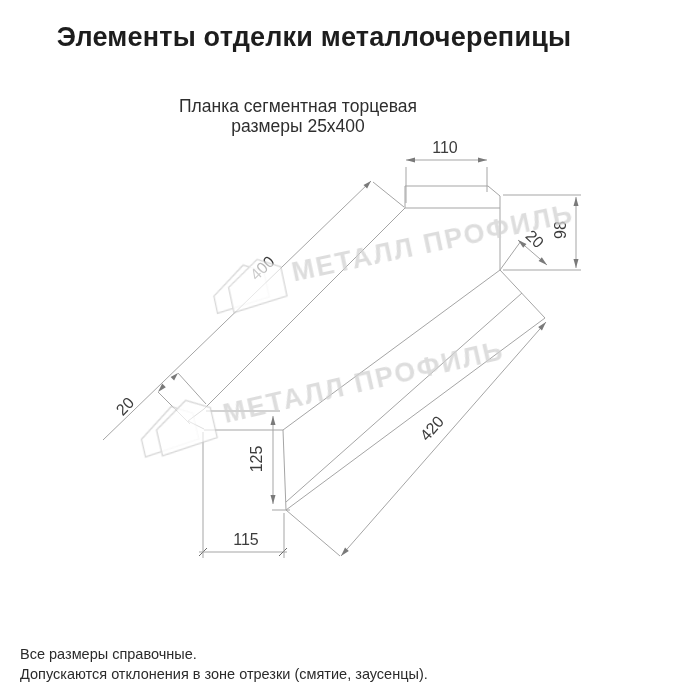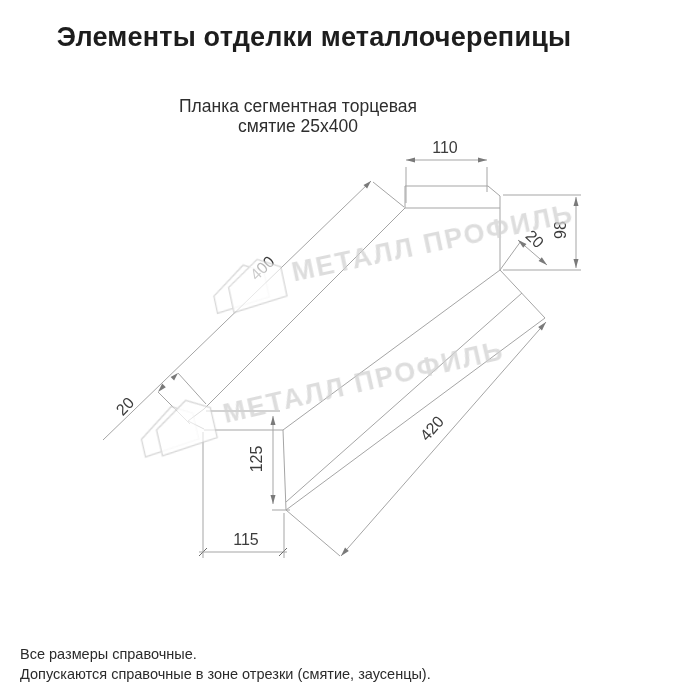--- a/index.html
+++ b/index.html
@@ -33,21 +33,21 @@
   svg .arrowfill{fill:#7a7a7a;stroke:none;}
   .wm-layer{filter:blur(0.6px);opacity:0.75;}
 </style>
 </head>
 <body>
 
 <div class="page-title">Элементы отделки металлочерепицы</div>
 
 <div class="drawing-subtitle">
   <div>Планка сегментная торцевая</div>
-  <div>смятие 25х400</div>
+  <div>размеры 25х400</div>
 </div>
 
 <svg width="700" height="700" viewBox="0 0 700 700" style="position:absolute;left:0;top:0;">
   <defs>
     <marker id="ah" viewBox="0 0 10 6" refX="9.5" refY="3" markerWidth="10" markerHeight="6" orient="auto-start-reverse">
       <path d="M0.5,0.5 L9.5,3 L0.5,5.5 Z" fill="#7a7a7a"></path>
     </marker>
   </defs>
 
   <g>
@@ -142,14 +142,14 @@
         <path d="M-4,22 L22,4 L36,12 L36,31 L-4,35 Z"></path>
         <path d="M8,18 L33,2 L49,11 L49,33 L8,37 Z"></path>
       </g>
       <text class="wm-text" x="80" y="34">МЕТАЛЛ ПРОФИЛЬ</text>
     </g>
   </g>
 </svg>
 
 <div class="footer-notes">
   <div>Все размеры справочные.</div>
-  <div>Допускаются справочные в зоне отрезки (смятие, заусенцы).</div>
+  <div>Допускаются отклонения в зоне отрезки (смятие, заусенцы).</div>
 </div>
 
 </body></html>

